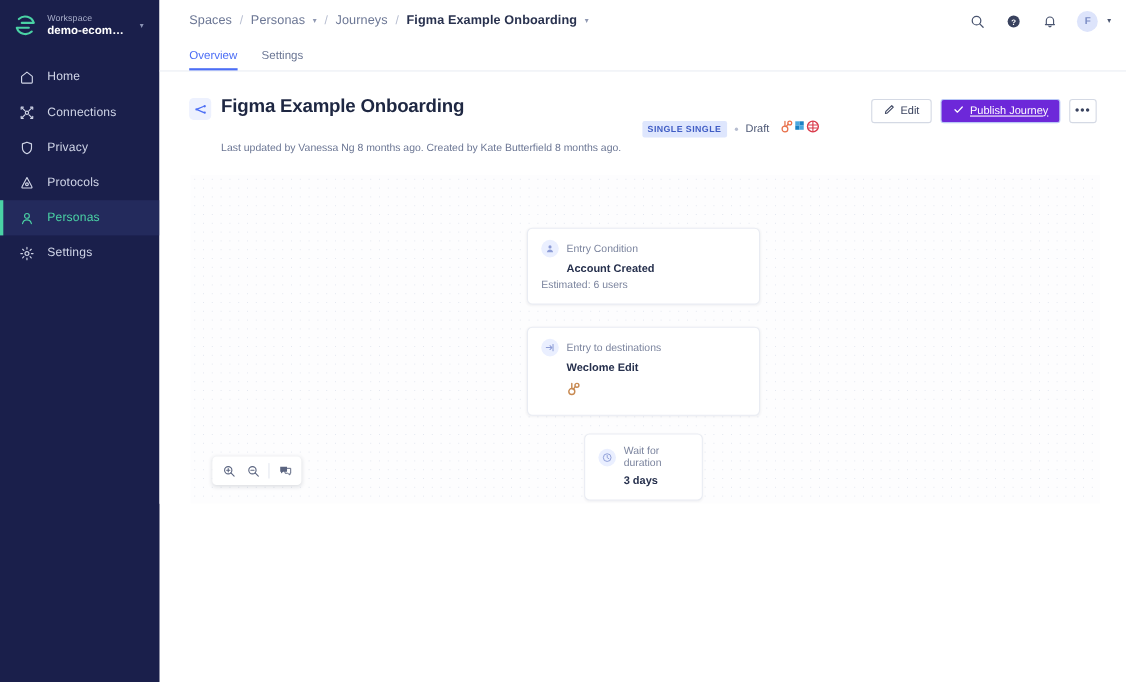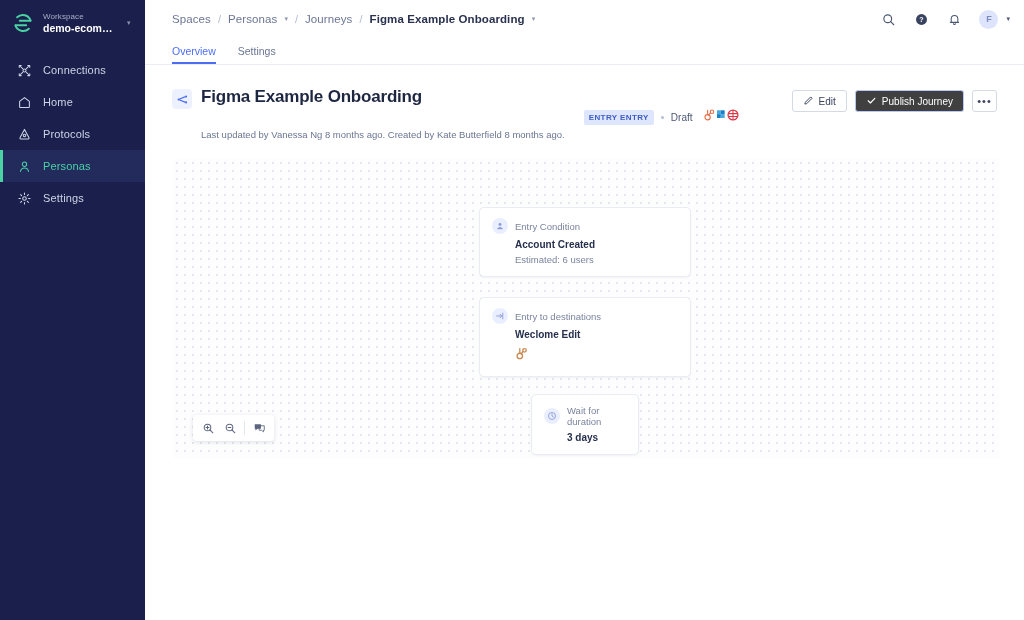--- a/index.html
+++ b/index.html
@@ -145,22 +145,22 @@
     height: 22px; border-radius: 3px;
     display: flex; align-items: center; gap: 5px;
     padding: 0 10px; font-size: 10px; cursor: pointer;
     white-space: nowrap;
   }
   .btn-edit {
     border: 1px solid #d4d9e4; background: #fff; color: #39425e;
     min-width: 52px; justify-content: center;
   }
   .btn-publish {
-    background: #404040; color: #ffffff; border: 1px solid #b9c8f6;
-    min-width: 100px; justify-content: flex-end; cursor: default;
+    background: #6d28d9; color: #ffffff; border: 1px solid #b9c8f6;
+    min-width: 100px; justify-content: flex-end; cursor: default; text-decoration: underline;
   }
   .btn-more {
     border: 1px solid #d4d9e4; background: #fff; color: #39425e;
     width: 25px; justify-content: center; padding: 0;
     letter-spacing: 1px; font-size: 11px;
   }
 
   
   .canvas-wrap {
     position: relative;
@@ -189,21 +189,21 @@
     width: 16px; height: 16px; border-radius: 50%;
     background: #eaefff; flex: 0 0 16px;
     display: flex; align-items: center; justify-content: center;
   }
   .node-kind { font-size: 9.5px; color: #7b849e; }
   .node-title {
     font-size: 10px; font-weight: bold; color: #26304d;
     margin-top: 5px; margin-left: 23px;
   }
   .node-note {
-    font-size: 9.5px; color: #7b849e; margin-top: 4px; margin-left: 23px;
+    font-size: 9.5px; color: #7b849e; margin-top: 4px; 
   }
   .node-logo { margin-top: 6px; margin-left: 22px; }
 
   .split-row {
     display: flex; align-items: center; gap: 6px;
     margin-top: 6px; margin-left: 23px;
   }
   .split-perf { font-size: 9.5px; color: #4d5875; }
   .split-chip {
     background: #eef1f7; color: #39425e;
@@ -248,37 +248,45 @@
         <span class="ws-name" style="display:block">demo-ecommerce</span>
       </span>
       <span class="ws-caret">▾</span>
     </div>
 
     <nav class="nav">
 
       <div class="nav-item">
         <span class="nav-icon">
           <svg viewBox="0 0 20 20" width="15" height="15" fill="none" stroke="#cfd4e6" stroke-width="1.4">
+            <path d="M3.5 8.6 10 3.4l6.5 5.2v7.2a.9.9 0 0 1-.9.9H4.4a.9.9 0 0 1-.9-.9z" stroke-linejoin="round"></path>
+          </svg>
+        </span>
+        <span class="nav-label">Home</span>
+      </div>
+
+      <div class="nav-item">
+        <span class="nav-icon">
+          <svg viewBox="0 0 20 20" width="15" height="15" fill="none" stroke="#cfd4e6" stroke-width="1.4">
             <circle cx="10" cy="10" r="2"></circle>
             <path d="M4 4l3.5 3.5M16 4l-3.5 3.5M4 16l3.5-3.5M16 16l-3.5-3.5" stroke-linecap="round"></path>
             <path d="M3 3.2v2.6M3 3.2h2.6M17 3.2v2.6M17 3.2h-2.6M3 16.8v-2.6M3 16.8h2.6M17 16.8v-2.6M17 16.8h-2.6" stroke-linecap="round"></path>
           </svg>
         </span>
         <span class="nav-label">Connections</span>
       </div>
 
       <div class="nav-item">
         <span class="nav-icon">
           <svg viewBox="0 0 20 20" width="15" height="15" fill="none" stroke="#cfd4e6" stroke-width="1.4">
-            <path d="M3.5 8.6 10 3.4l6.5 5.2v7.2a.9.9 0 0 1-.9.9H4.4a.9.9 0 0 1-.9-.9z" stroke-linejoin="round"></path>
-          </svg>
-        </span>
-        <span class="nav-label">Home</span>
-      </div>
-
+            <path d="M10 3l5.5 2.1v4.6c0 3.4-2.3 6-5.5 7.3-3.2-1.3-5.5-3.9-5.5-7.3V5.1z" stroke-linejoin="round"></path>
+          </svg>
+        </span>
+        <span class="nav-label">Privacy</span>
+      </div>
 
       <div class="nav-item">
         <span class="nav-icon">
           <svg viewBox="0 0 20 20" width="15" height="15" fill="none" stroke="#cfd4e6" stroke-width="1.4">
             <path d="M10 3.2 16 14.4a1 1 0 0 1-.85 1.5H4.85A1 1 0 0 1 4 14.4z" stroke-linejoin="round"></path>
             <circle cx="10" cy="11.3" r="1.7"></circle>
           </svg>
         </span>
         <span class="nav-label">Protocols</span>
       </div>
@@ -358,21 +366,21 @@
             <circle cx="12.4" cy="4.4" r="1.3" fill="#4c6ef5" stroke="none"></circle>
             <circle cx="12.4" cy="11.6" r="1.3" fill="#4c6ef5" stroke="none"></circle>
             <path d="M4.5 7.4 11 4.7M4.5 8.6 11 11.3" stroke-linecap="round"></path>
           </svg>
         </span>
         <div>
           <div class="ph-title">Figma Example Onboarding</div>
           <div class="ph-sub">Last updated by Vanessa Ng 8 months ago. Created by Kate Butterfield 8 months ago.</div>
         </div>
         <div class="ph-meta">
-          <span class="badge">ENTRY ENTRY</span>
+          <span class="badge">SINGLE SINGLE</span>
           <span class="meta-dot"></span>
           <span class="meta-state">Draft</span>
           <span class="dest-icons">
             <span>
               <svg viewBox="0 0 16 16" width="14" height="14">
                 <circle cx="11.4" cy="4.3" r="2" fill="none" stroke="#e8704a" stroke-width="1.3"></circle>
                 <circle cx="6.4" cy="10.6" r="3" fill="none" stroke="#e8704a" stroke-width="1.3"></circle>
                 <path d="M6.4 7.6V2.6M9.6 5.5 7.6 8.3" stroke="#e8704a" stroke-width="1.3" stroke-linecap="round" fill="none"></path>
               </svg>
             </span>

